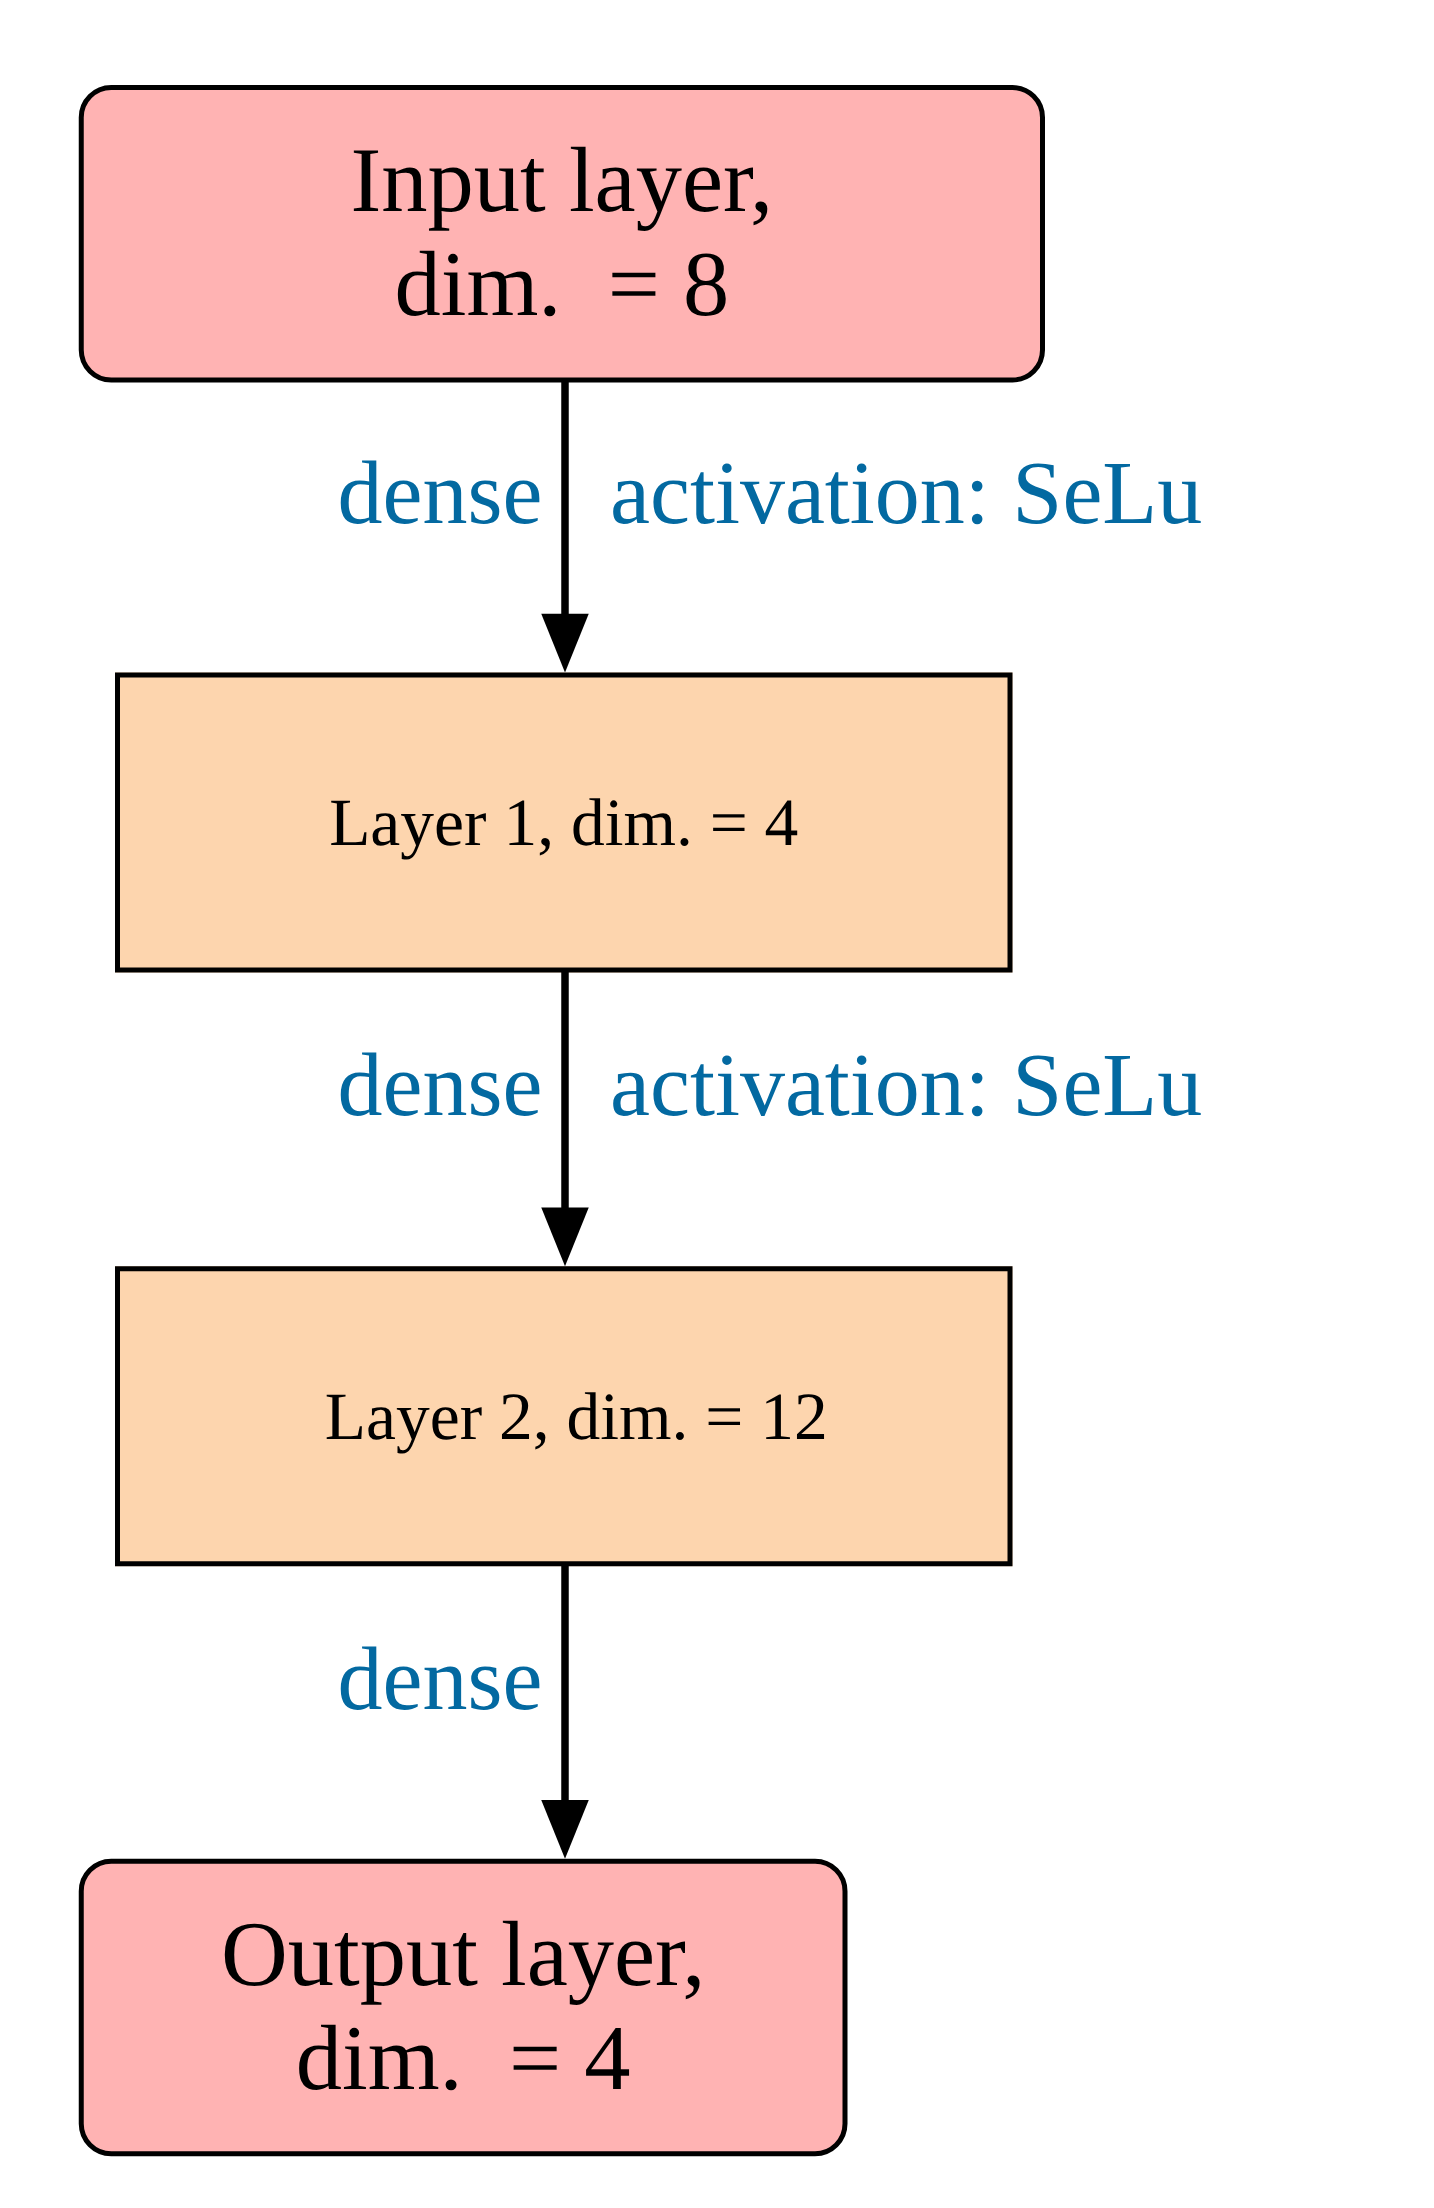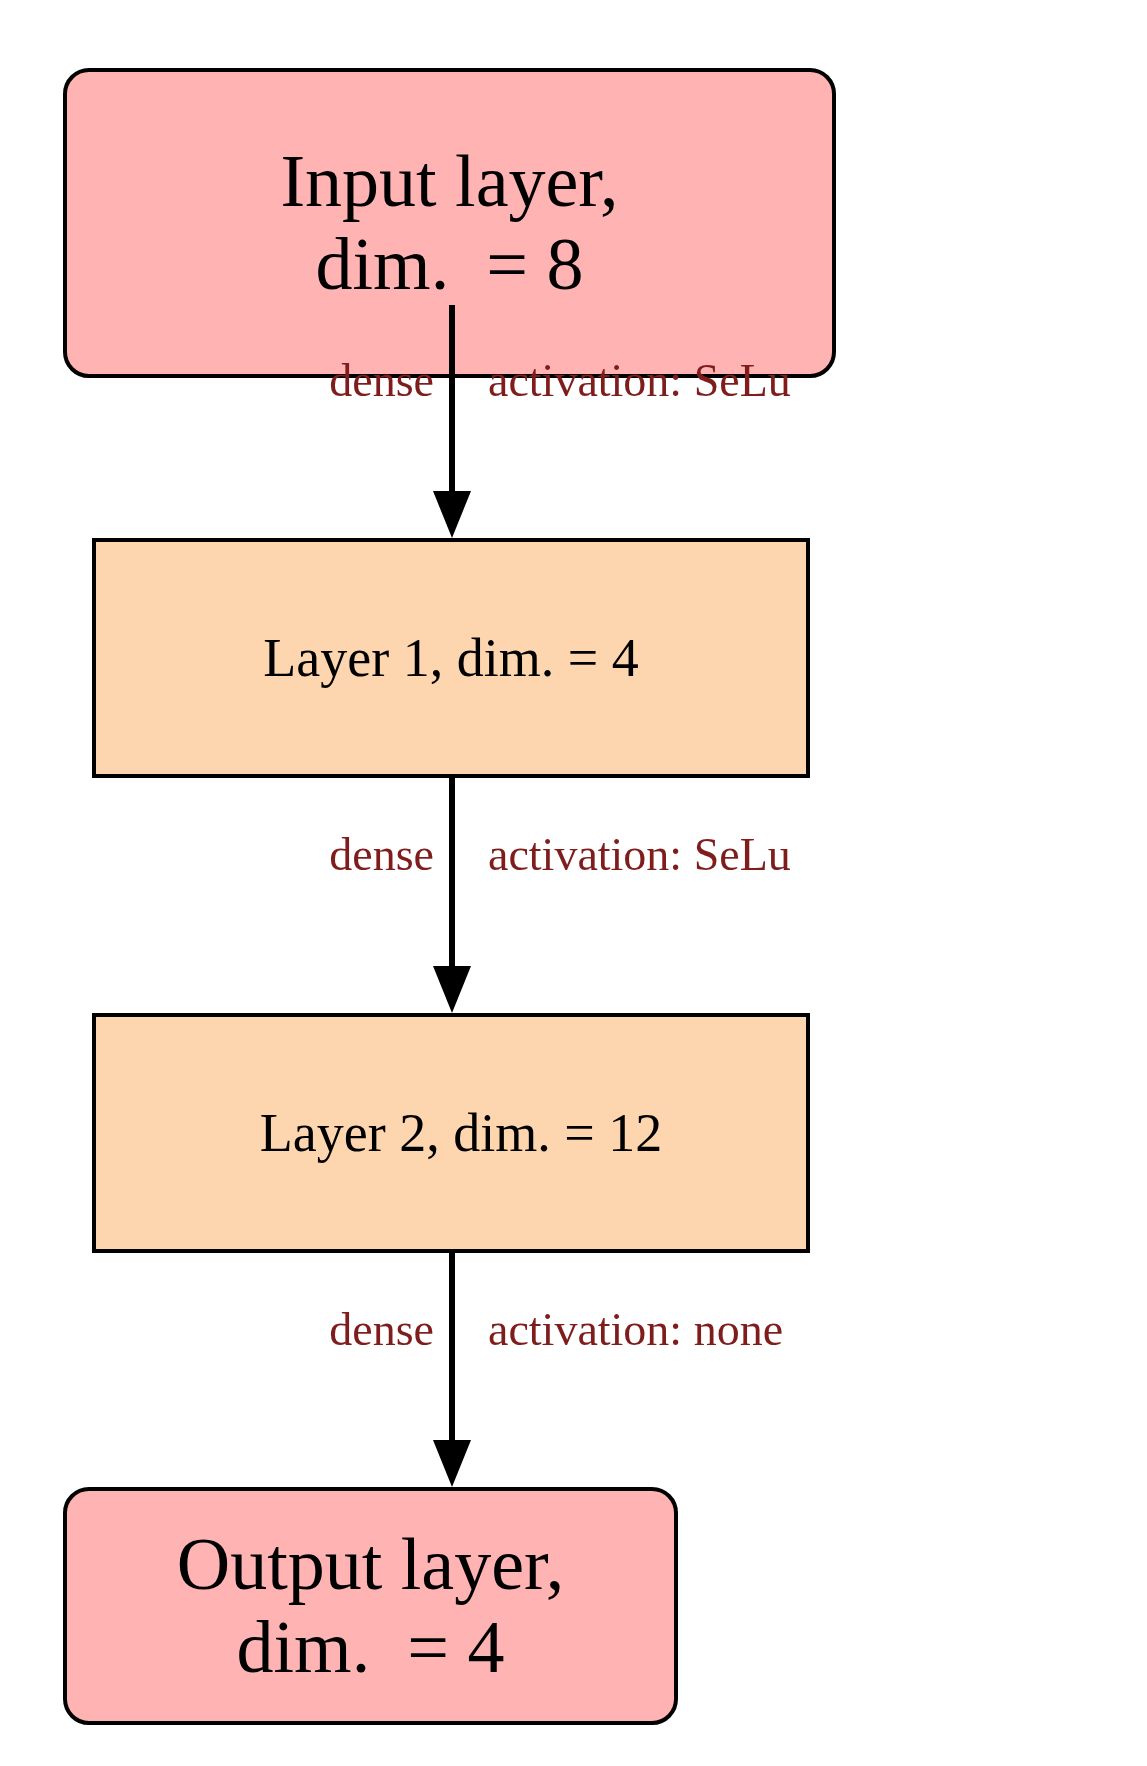--- a/index.html
+++ b/index.html
@@ -51,21 +51,21 @@
   .node .line1,
   .node .line2 {
     display: block;
     white-space: pre;
   }
 
   #node-input {
     left: 63px;
     top: 68px;
     width: 773px;
-    height: 310px;
+    height: 238px;
   }
 
   #node-layer1 {
     left: 92px;
     top: 538px;
     width: 718px;
     height: 240px;
   }
 
   #node-layer2 {
@@ -92,22 +92,22 @@
 
   .edge .arrow-svg {
     position: absolute;
     left: 420px;
     top: 0;
     display: block;
   }
 
   .edge-label {
     position: absolute;
-    font-size: 46px;
-    color: #7f1d1d;
+    font-size: 72px;
+    color: #0369a1;
     white-space: pre;
     line-height: 1;
   }
 
   .edge-label.left {
     text-align: right;
     right: 713px;
   }
 
   .edge-label.right {
@@ -158,21 +158,20 @@
   <div class="node hidden-layer" id="node-layer2">
     <span class="line1">Layer 2, dim. = 12</span>
   </div>
 
   <div class="edge" id="edge-3">
     <svg class="arrow-svg" width="64" height="235" viewBox="0 0 64 235">
       <line x1="32" y1="0" x2="32" y2="208" stroke="#000000" stroke-width="6"></line>
       <polygon points="32,235 13,188 51,188" fill="#000000"></polygon>
     </svg>
     <span class="edge-label left">dense</span>
-    <span class="edge-label right">activation: none</span>
   </div>
 
   <div class="node terminal" id="node-output">
     <span class="line1">Output layer,</span>
     <span class="line2">dim.  = 4</span>
   </div>
 
 </div>
 
 </body></html>

